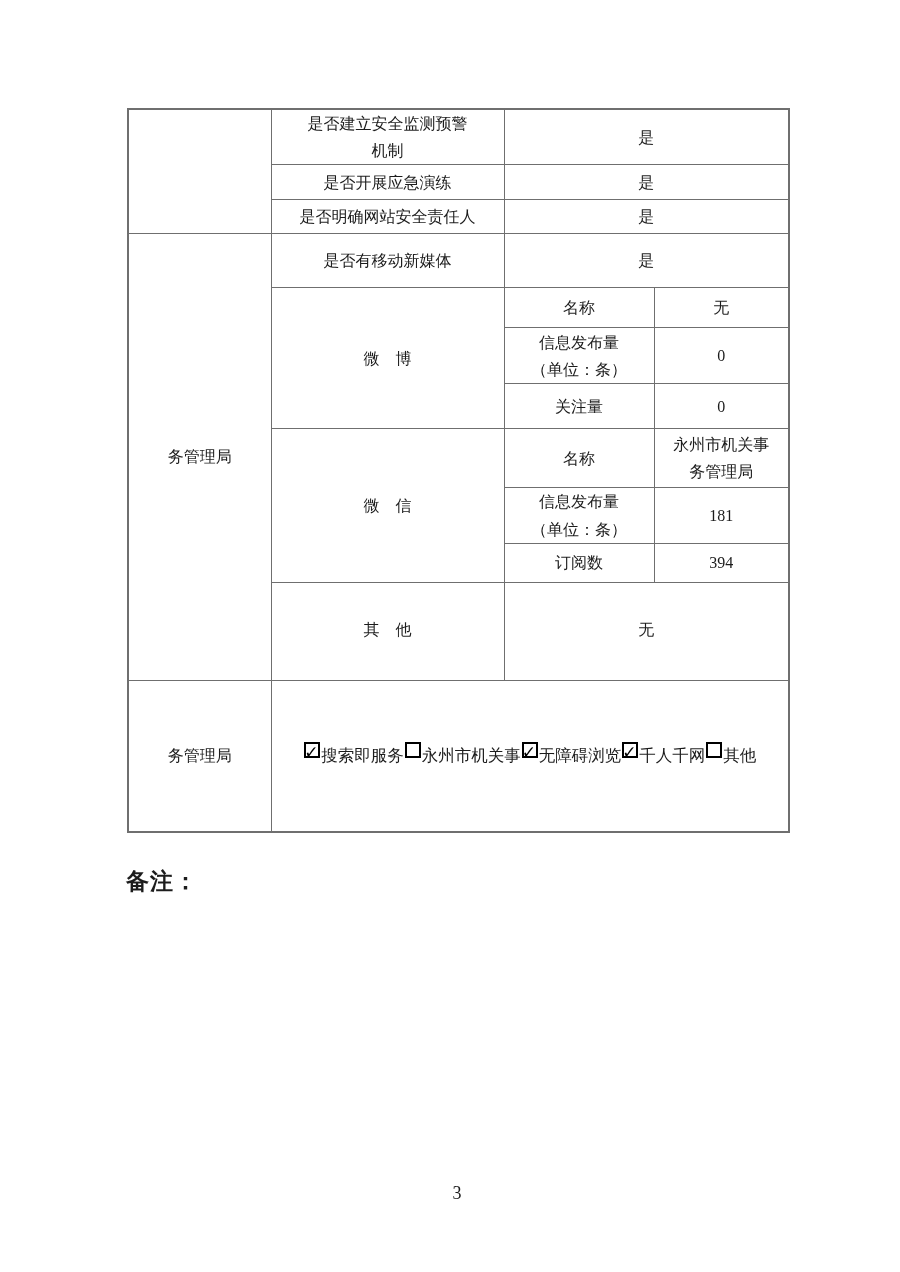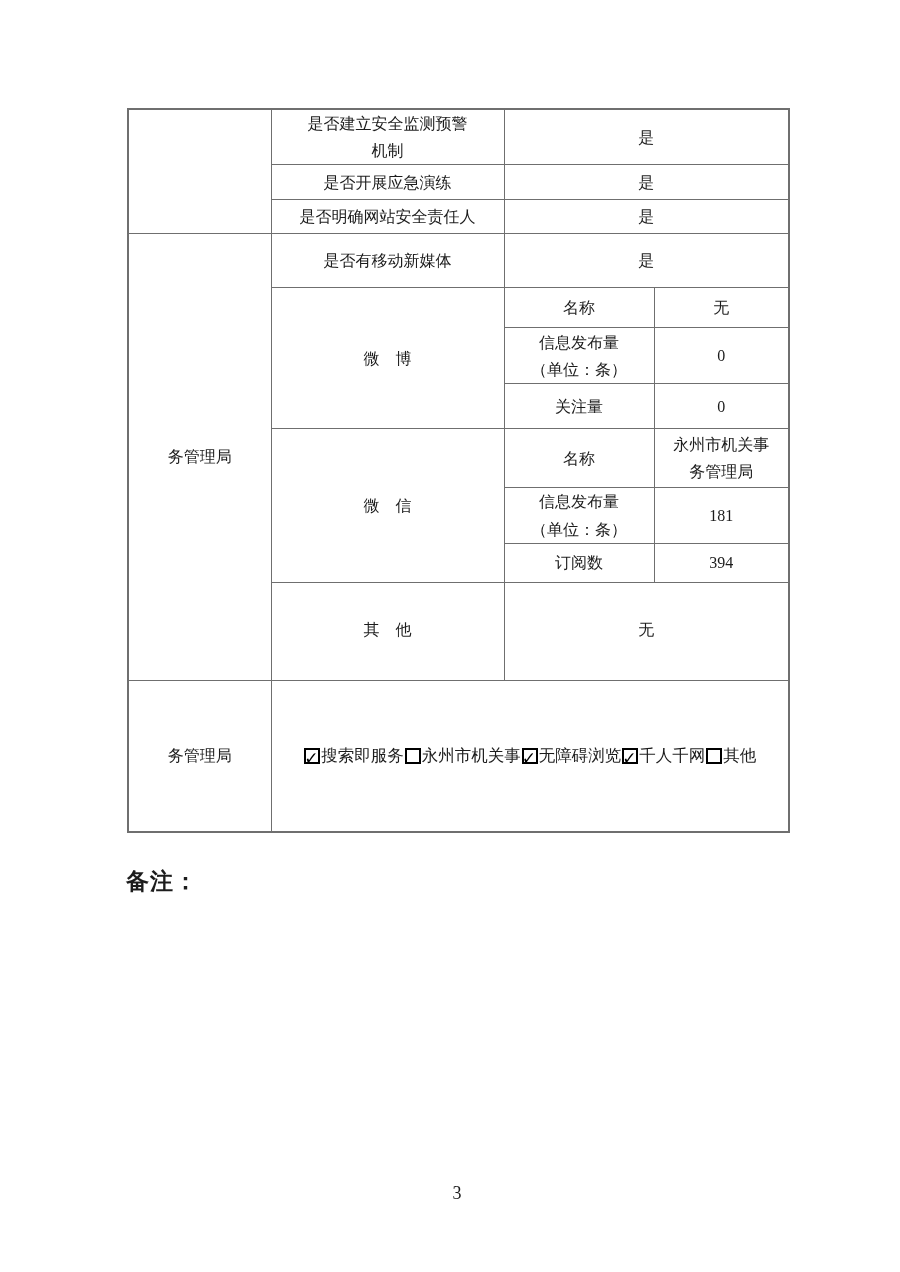--- a/index.html
+++ b/index.html
@@ -49,21 +49,20 @@
   .opts {
     display: flex;
     justify-content: center;
     align-items: center;
     flex-wrap: nowrap;
     font-size: 16.5px;
     white-space: nowrap;
   }
   .opt {
     display: inline-flex;
-    align-items: center;
     font-family: Liberation Serif, serif;
   }
   .cb {
     display: inline-block;
     width: 12px;
     height: 12px;
     border: 2.5px solid #000;
     margin: 0 1px 0 1px;
     position: relative;
     flex: none;

